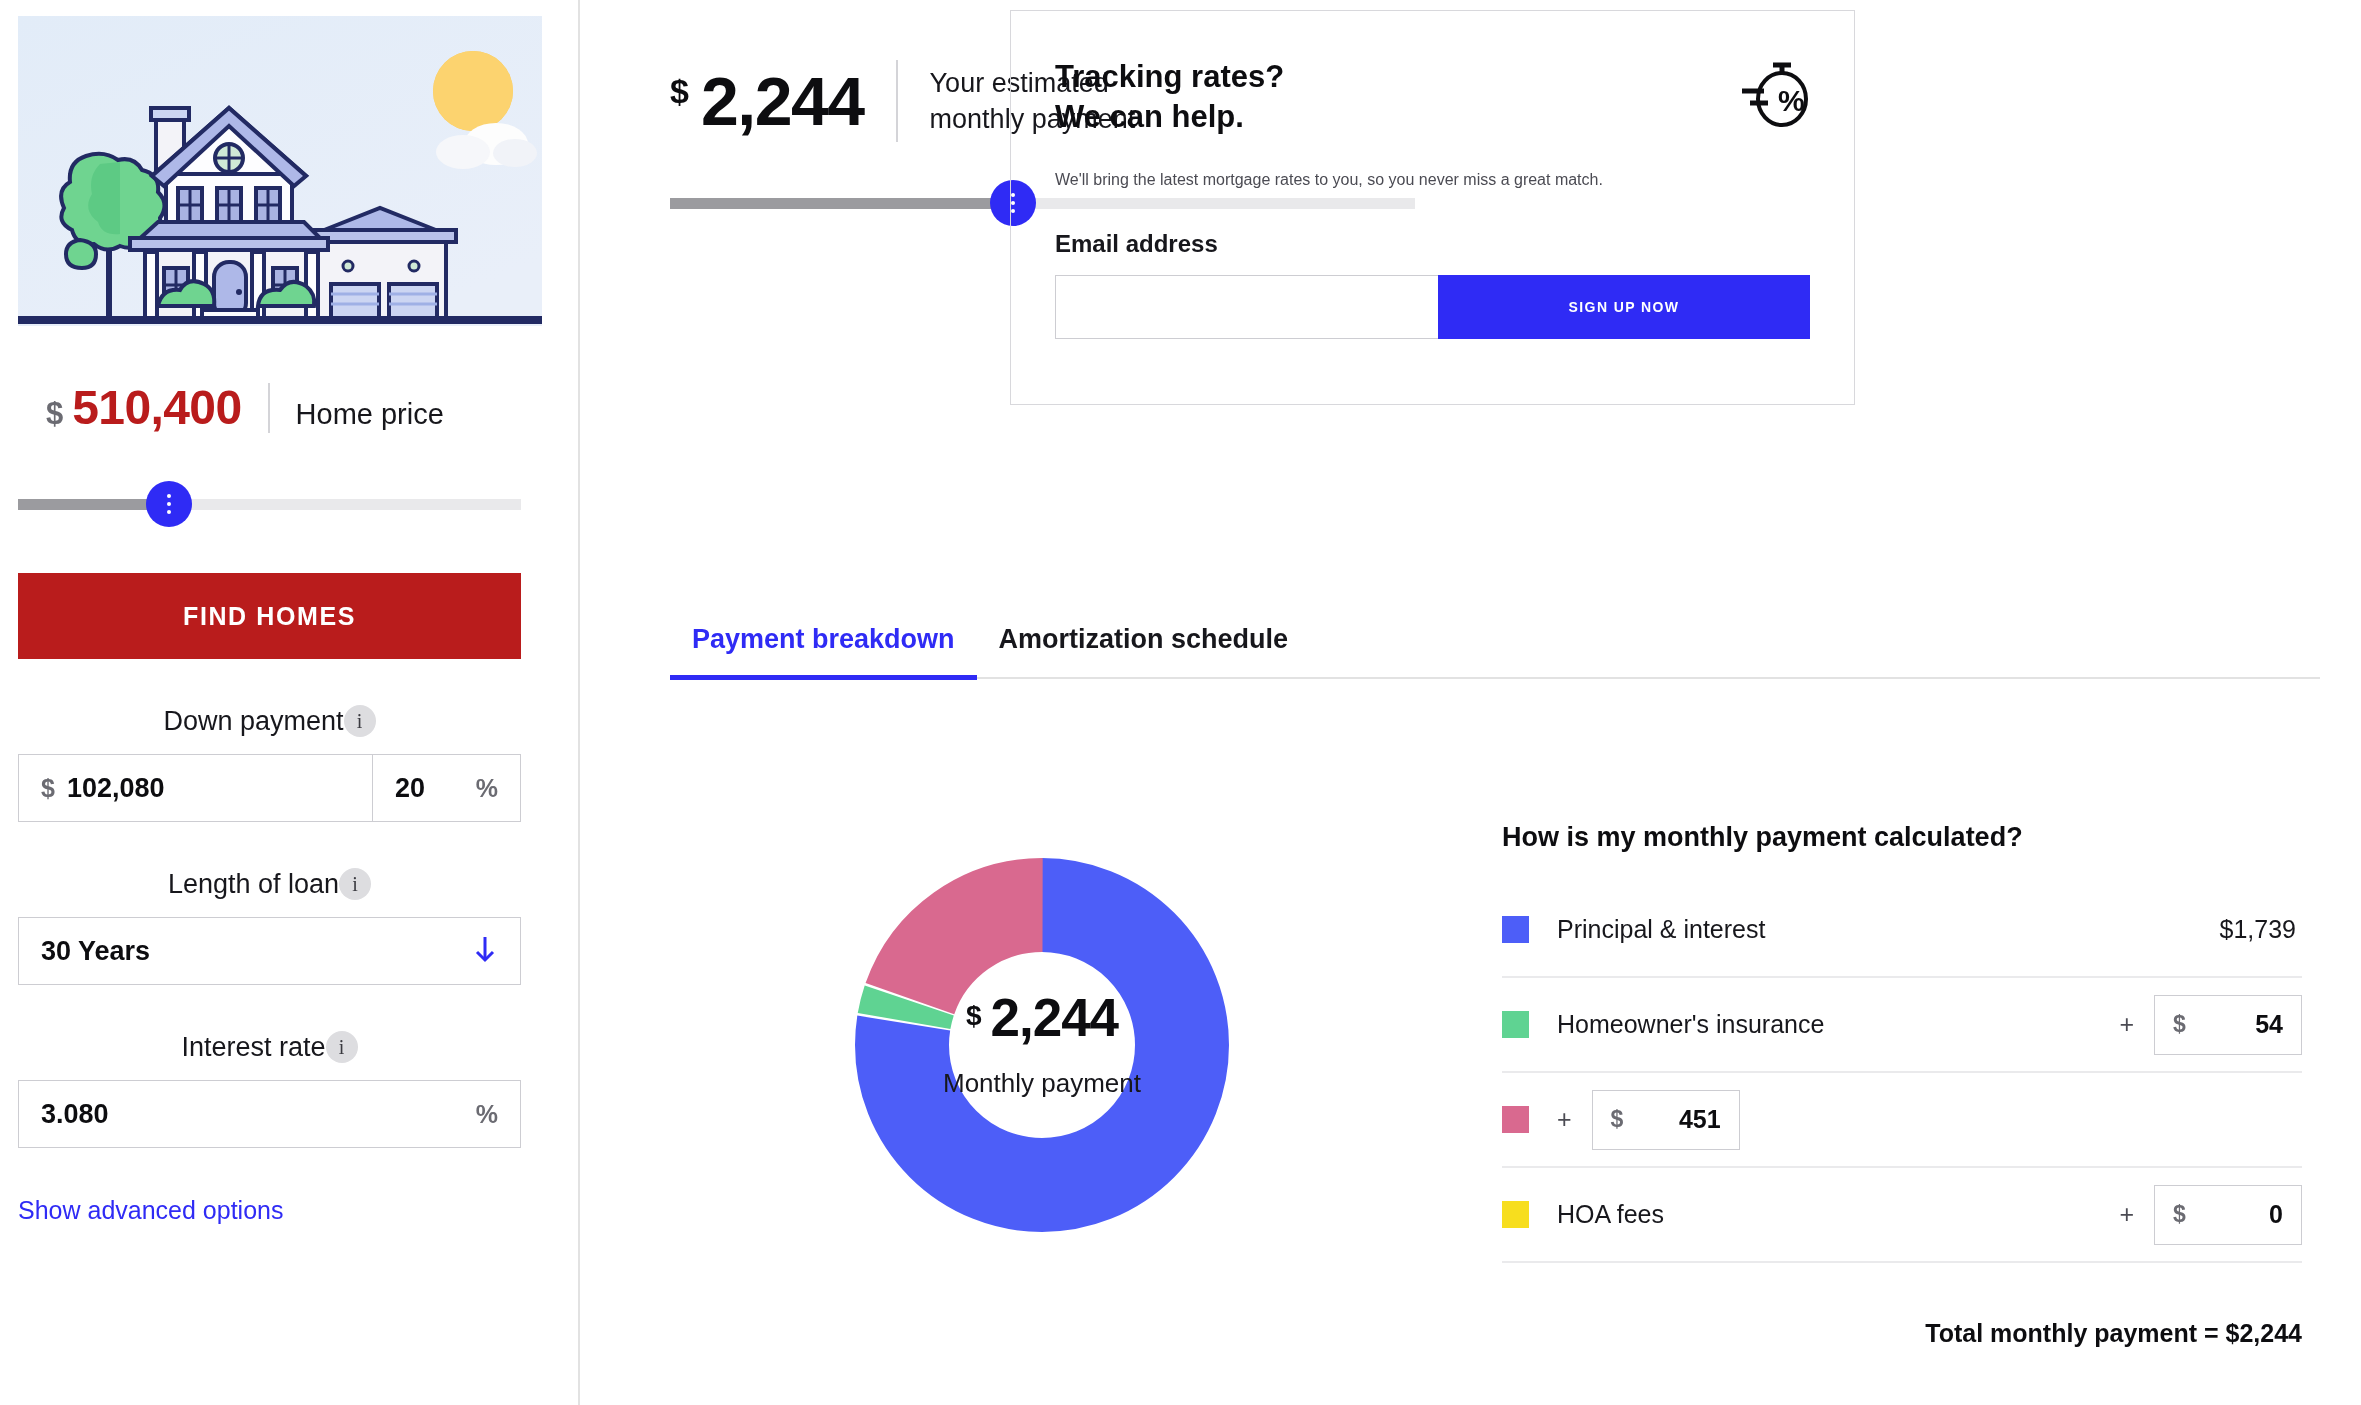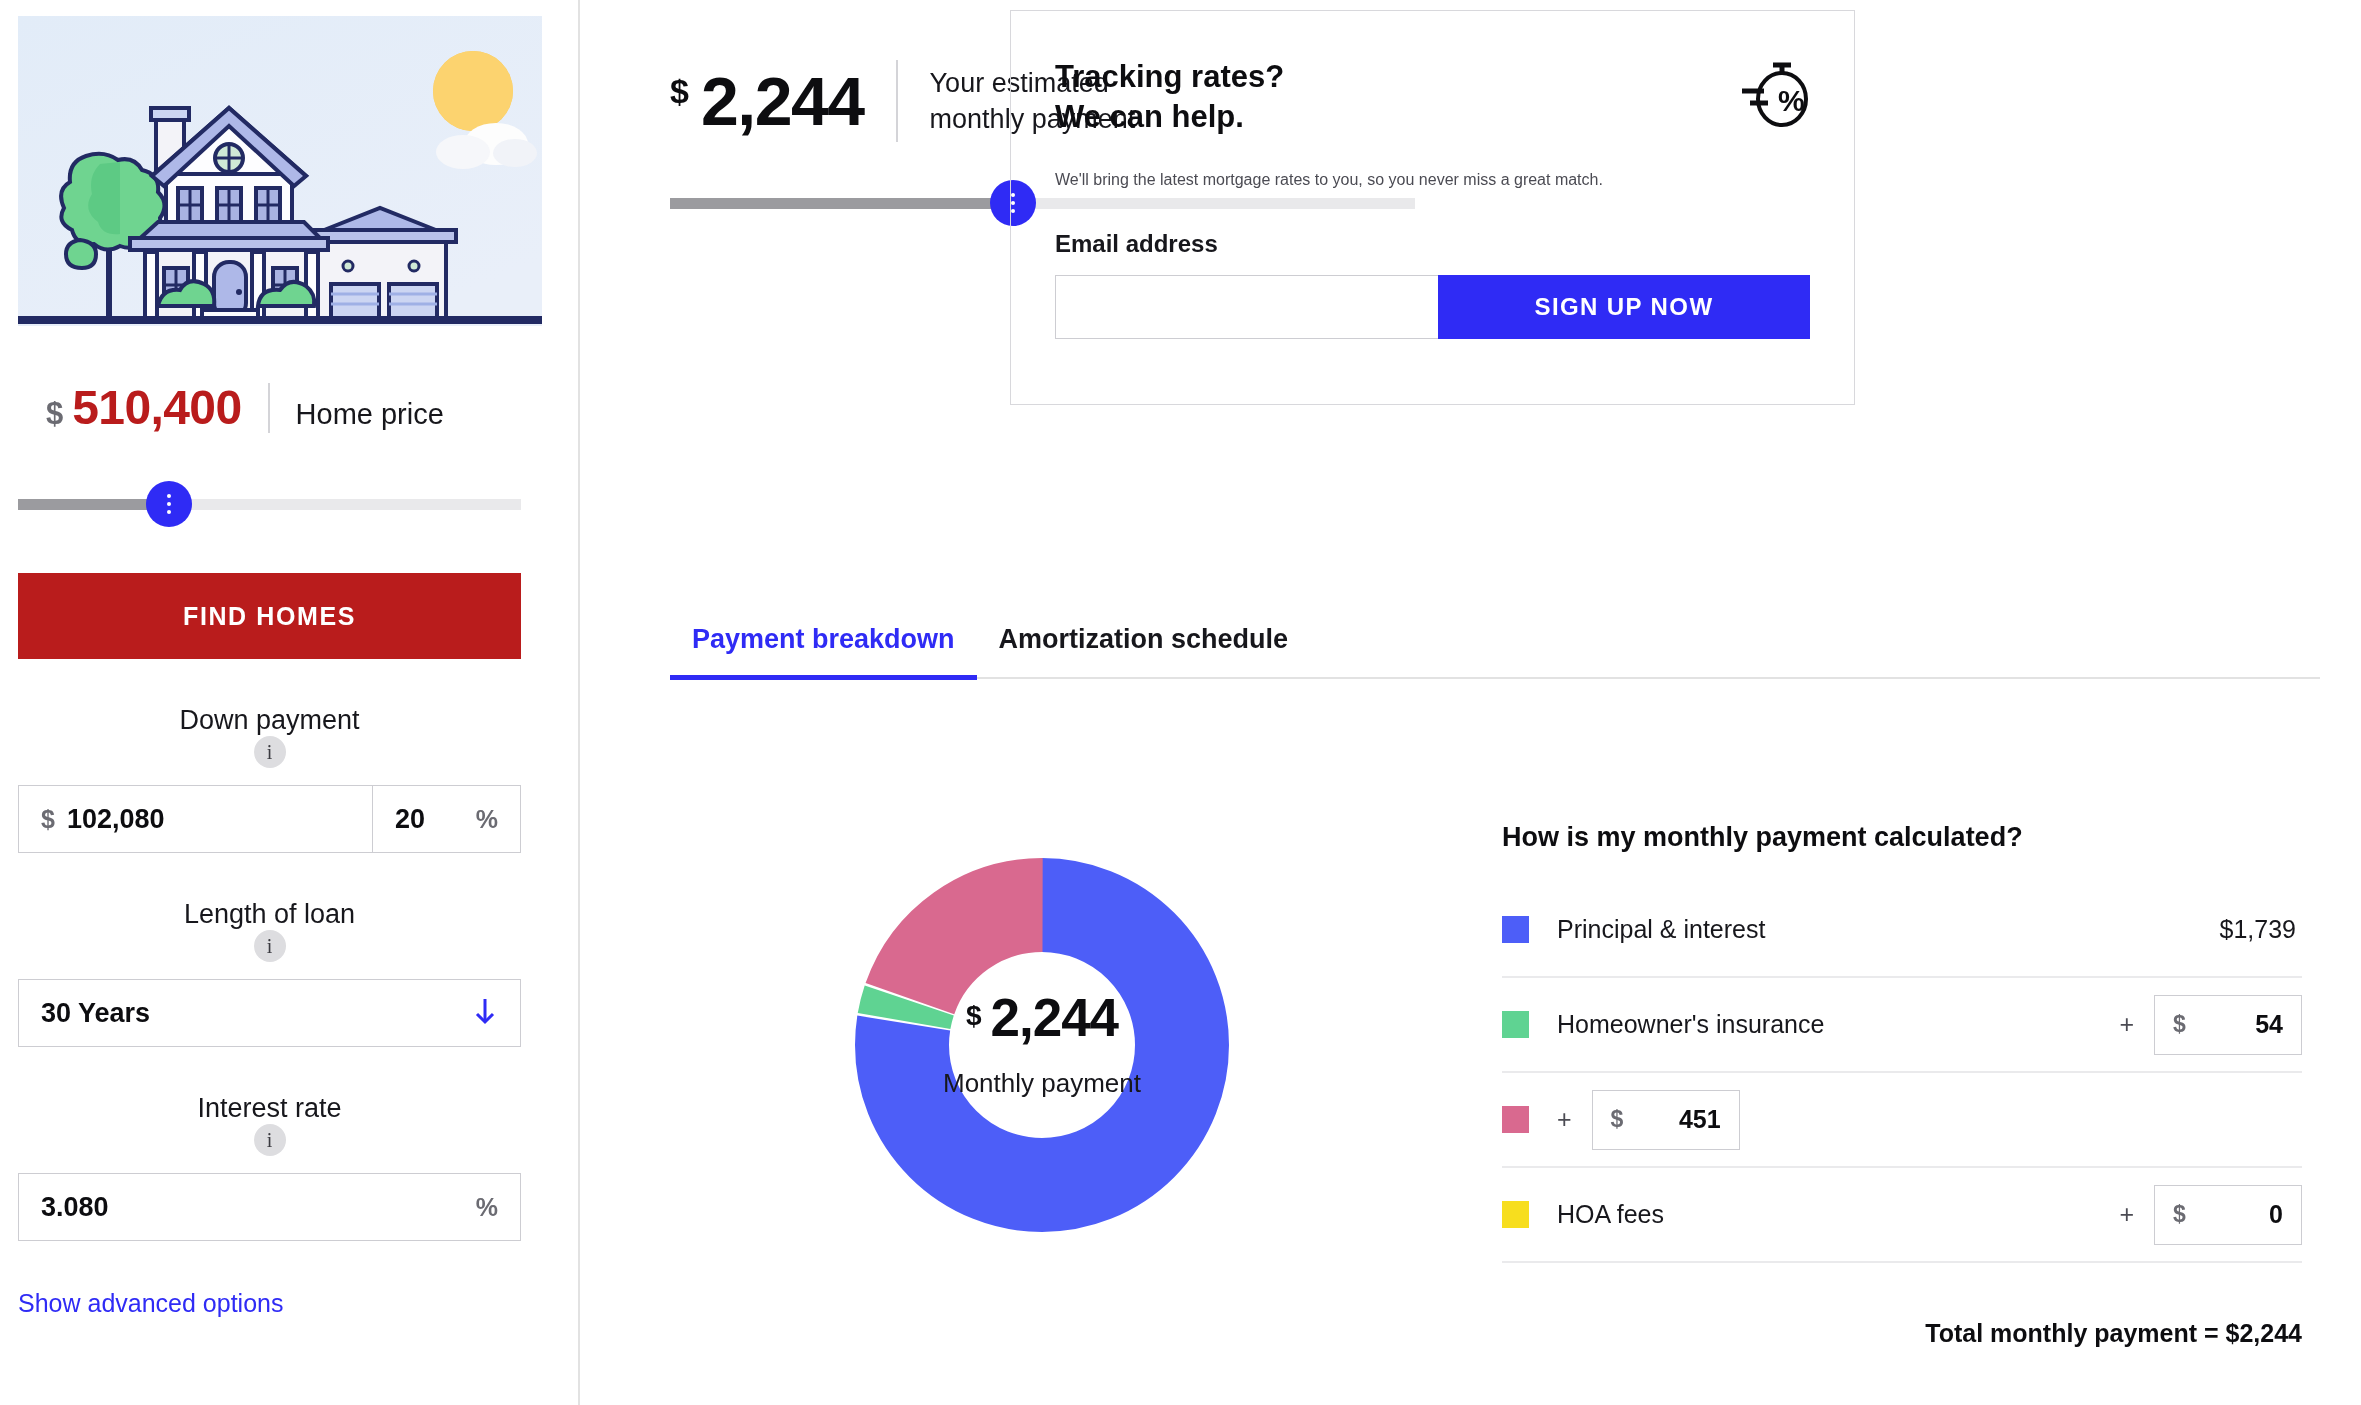--- a/index.html
+++ b/index.html
@@ -126,21 +126,20 @@
     letter-spacing: 1.6px;
     cursor: pointer;
   }
 
   .field-group { margin-top: 46px; width: 503px; }
   .field-head {
     display: flex;
     align-items: center;
     justify-content: center;
     margin-bottom: 17px;
-    flex-direction: column;
   }
   .field-label {
     font-size: 27px;
     color: #17171c;
   }
   .info-icon {
     width: 32px; height: 32px;
     border-radius: 50%;
     background: #dddde0;
     display: flex;
@@ -306,21 +305,21 @@
     font-size: 23px;
     font-family: "Liberation Sans", sans-serif;
     color: #17171c;
   }
   .signup-btn {
     flex: 0 0 372px;
     background: #2f2bf5;
     border: none;
     color: #fff;
     font-family: "Liberation Sans", sans-serif;
-    font-size: 24px;
+    font-size: 14px;
     font-weight: 700;
     letter-spacing: 1.4px;
     cursor: pointer;
   }
 
   
   .tabs {
     position: absolute;
     left: 88px; top: 624px;
     width: 1650px;

